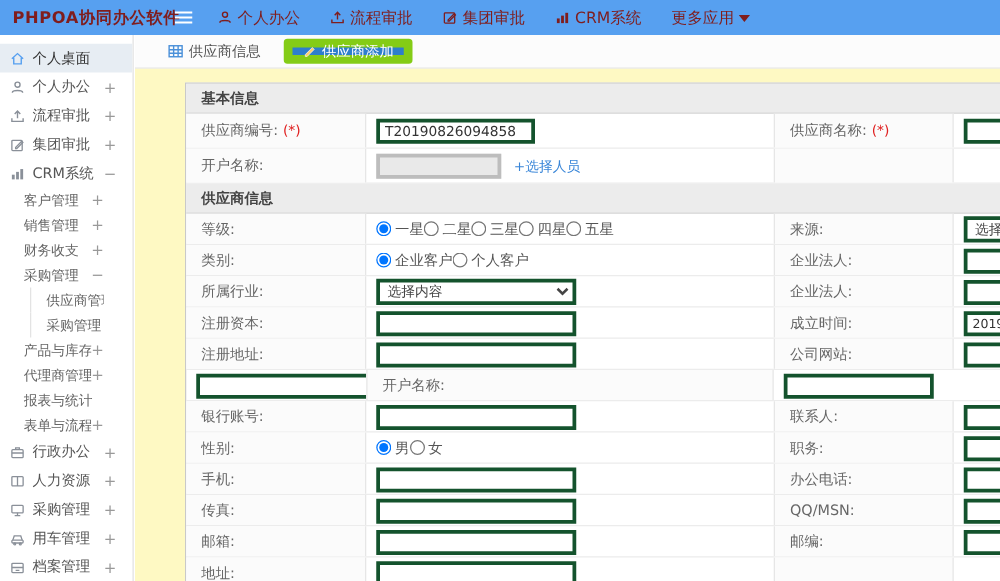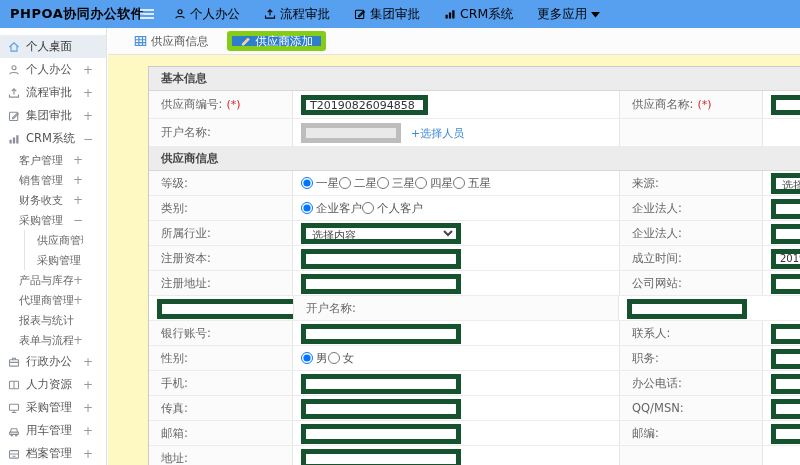--- a/index.html
+++ b/index.html
@@ -2,21 +2,21 @@
 <html><head>
 <meta charset="utf-8">
 <style>
   * { margin:0; padding:0; box-sizing:border-box; }
   html,body { width:800px; height:465px; overflow:hidden; background:#fff;
     font-family:"DejaVu Sans","Liberation Sans",sans-serif; }
   .app { position:relative; width:800px; height:465px; }
 
   
   .topbar { position:absolute; left:0; top:0; width:800px; height:28px;
-    background:#57a0f0; display:flex; align-items:center; color:#000000; }
+    background:#57a0f0; display:flex; align-items:center; color:#7f1d1d; }
   .logo { width:132px; padding-left:10px; font-size:13px; font-weight:bold;
     letter-spacing:.5px; white-space:nowrap; }
   .hamburger { width:30px; display:flex; align-items:center; justify-content:center;
     cursor:pointer; }
   .topmenu { display:flex; align-items:center; margin-left:12px; }
   .tm-item { display:flex; align-items:center; gap:4px; font-size:12.5px;
     margin-right:24px; cursor:pointer; white-space:nowrap; }
   .icon { display:inline-flex; align-items:center; justify-content:center; }
   .icon svg { display:block; }
 
@@ -35,41 +35,41 @@
   .sb-item.lvl2 .sb-inner { border-left:1px solid #e3e3e3; padding-left:12px;
     height:100%; display:flex; align-items:center; width:100%; }
 
   
   .tabbar { position:absolute; left:108px; top:28px; width:692px; height:27px;
     background:#fcfcfc; border-bottom:1px solid #e4e4e4; display:flex;
     align-items:center; padding-left:18px; }
   .tab { display:flex; align-items:center; gap:4px; font-size:11.5px; color:#555;
     margin-right:10px; cursor:pointer; height:20px; padding:0 8px; white-space:nowrap; }
   .tab.active { background:#2e7ecc; color:#fff; border-radius:3px;
-    border:5px solid #84cc16; }
+    border:7px solid #84cc16; }
 
   
   .content { position:absolute; left:108px; top:55px; width:692px; height:410px;
     background:#fef9c3; }
   .panel { position:absolute; left:40px; top:11px; width:740px;
     background:#fff; border:1px solid #c9c9c9; }
   .sec-header { height:24px; background:#ececec; border-bottom:1px solid #d8d8d8;
     display:flex; align-items:center; padding-left:12px; font-size:11.5px;
     font-weight:bold; color:#444; }
   .frow { display:grid; grid-template-columns:144px 326px 144px 1fr;
     border-bottom:1px solid #ececec; }
   .frow.basic { height:28px; }
   .frow.sup   { height:25px; }
   .fcell { display:flex; align-items:center; overflow:hidden; }
   .fcell.lab { background:#fbfbfb; border-right:1px solid #e6e6e6;
     padding-left:12px; font-size:11.5px; color:#666; white-space:nowrap; }
   .fcell.lab.l2 { border-left:1px solid #e6e6e6; }
   .fcell.fld { padding-left:8px; }
   .req { color:#e02020; margin-left:4px; font-size:11px; }
-  .ti { height:20px; border:5px solid #14532d; font-size:11px; padding:0 4px;
+  .ti { height:20px; border:3px solid #14532d; font-size:11px; padding:0 4px;
     background:#fff; color:#333; font-family:inherit; }
   .ti.small { font-size:10px; }
   .ti.ro { background:#e9e9e9; border-color:#bdbdbd; }
   select.ti { padding:0 2px; height:21px; color:#444; }
   .plink { font-size:11px; color:#3a86d8; margin-left:10px; cursor:pointer;
     white-space:nowrap; }
   .rgroup { display:flex; align-items:center; gap:0; font-size:11.5px; color:#555; }
   .rd { display:flex; align-items:center; gap:3px; cursor:pointer; white-space:nowrap; }
   .rd input { width:12px; height:12px; margin:0; cursor:pointer; }
 </style>

